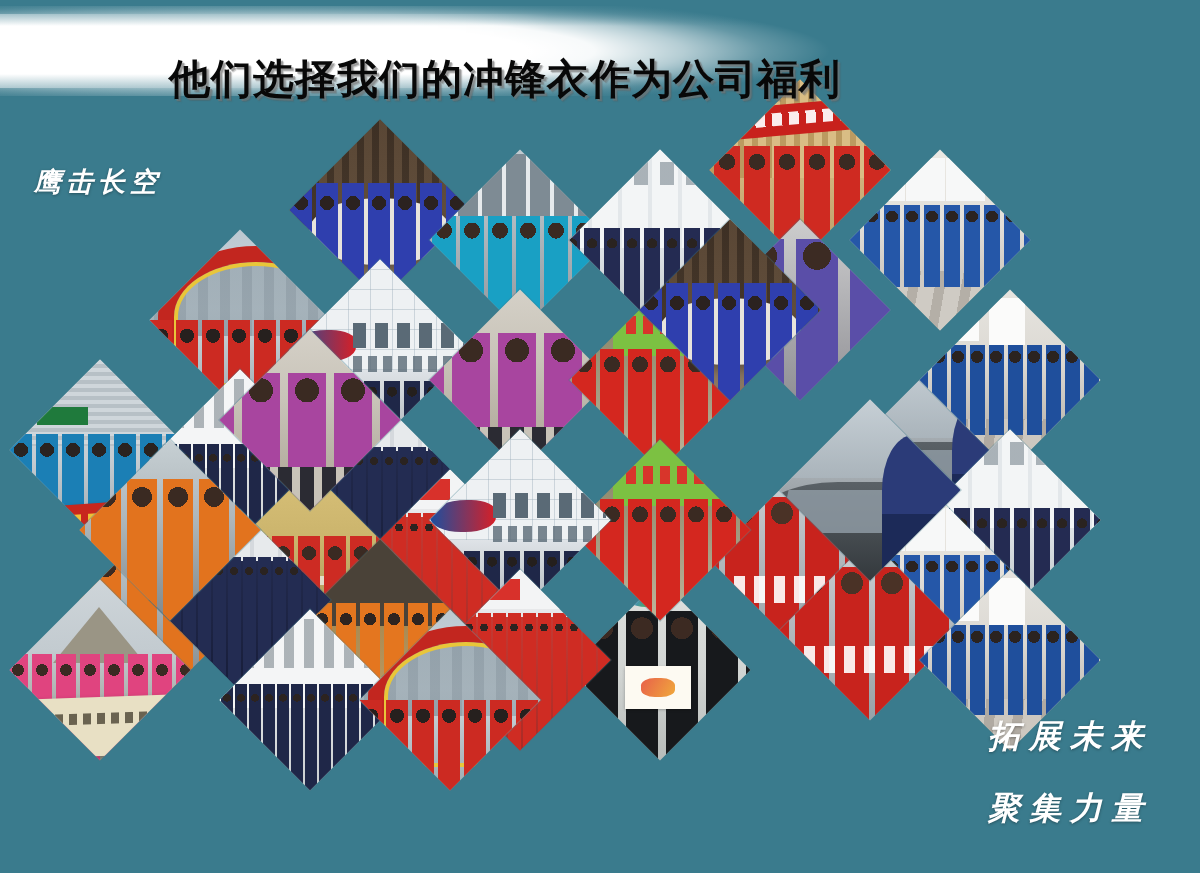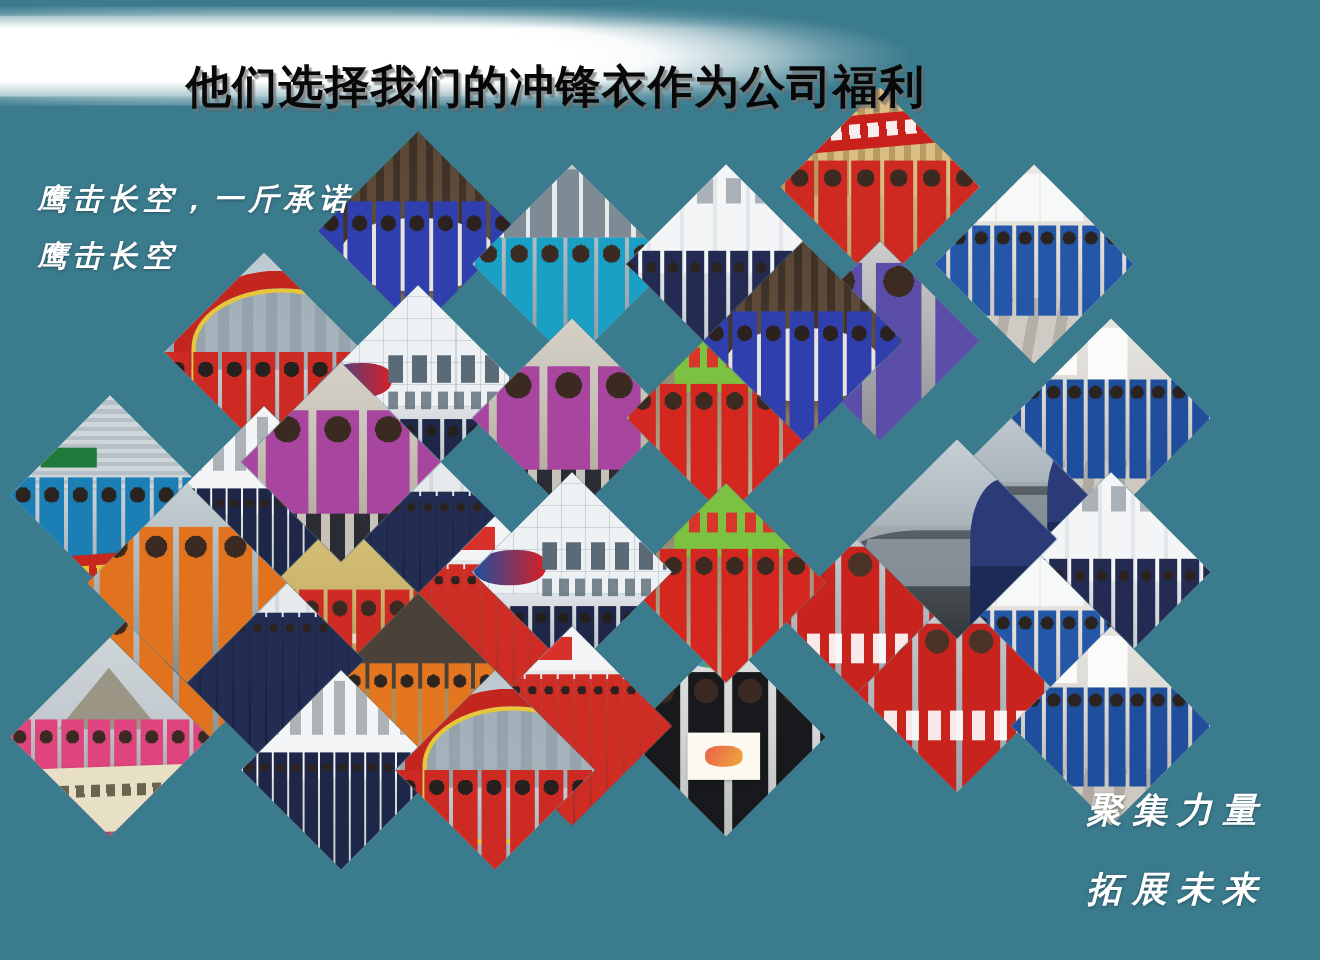--- a/index.html
+++ b/index.html
@@ -605,22 +605,21 @@
   <div class="header-band">
     <div class="glow"></div>
     <div class="glow2"></div>
     <div class="fadeTop" style="background: linear-gradient(rgb(58, 123, 141) 0%, rgba(58, 123, 141, 0) 100%);"></div>
     <div class="fadeBot" style="background: linear-gradient(rgba(58, 123, 141, 0) 0%, rgb(58, 123, 141) 100%);"></div>
   </div>
 
   <h1 class="headline" style="color: rgb(8, 8, 8);">他们选择我们的冲锋衣作为公司福利</h1>
 
   <div class="calli" id="calli-left" style="color: rgb(255, 255, 255);">
-    <div class="line">鹰击长空，一斤承诺</div>
     <div class="line">鹰击长空</div>
   </div>
 
   <div class="calli" id="calli-right" style="color: rgb(255, 255, 255);">
+    <div class="line">拓展未来</div>
     <div class="line">聚集力量</div>
-    <div class="line">拓展未来</div>
   </div>
 
 </div>
 
 </body></html>

